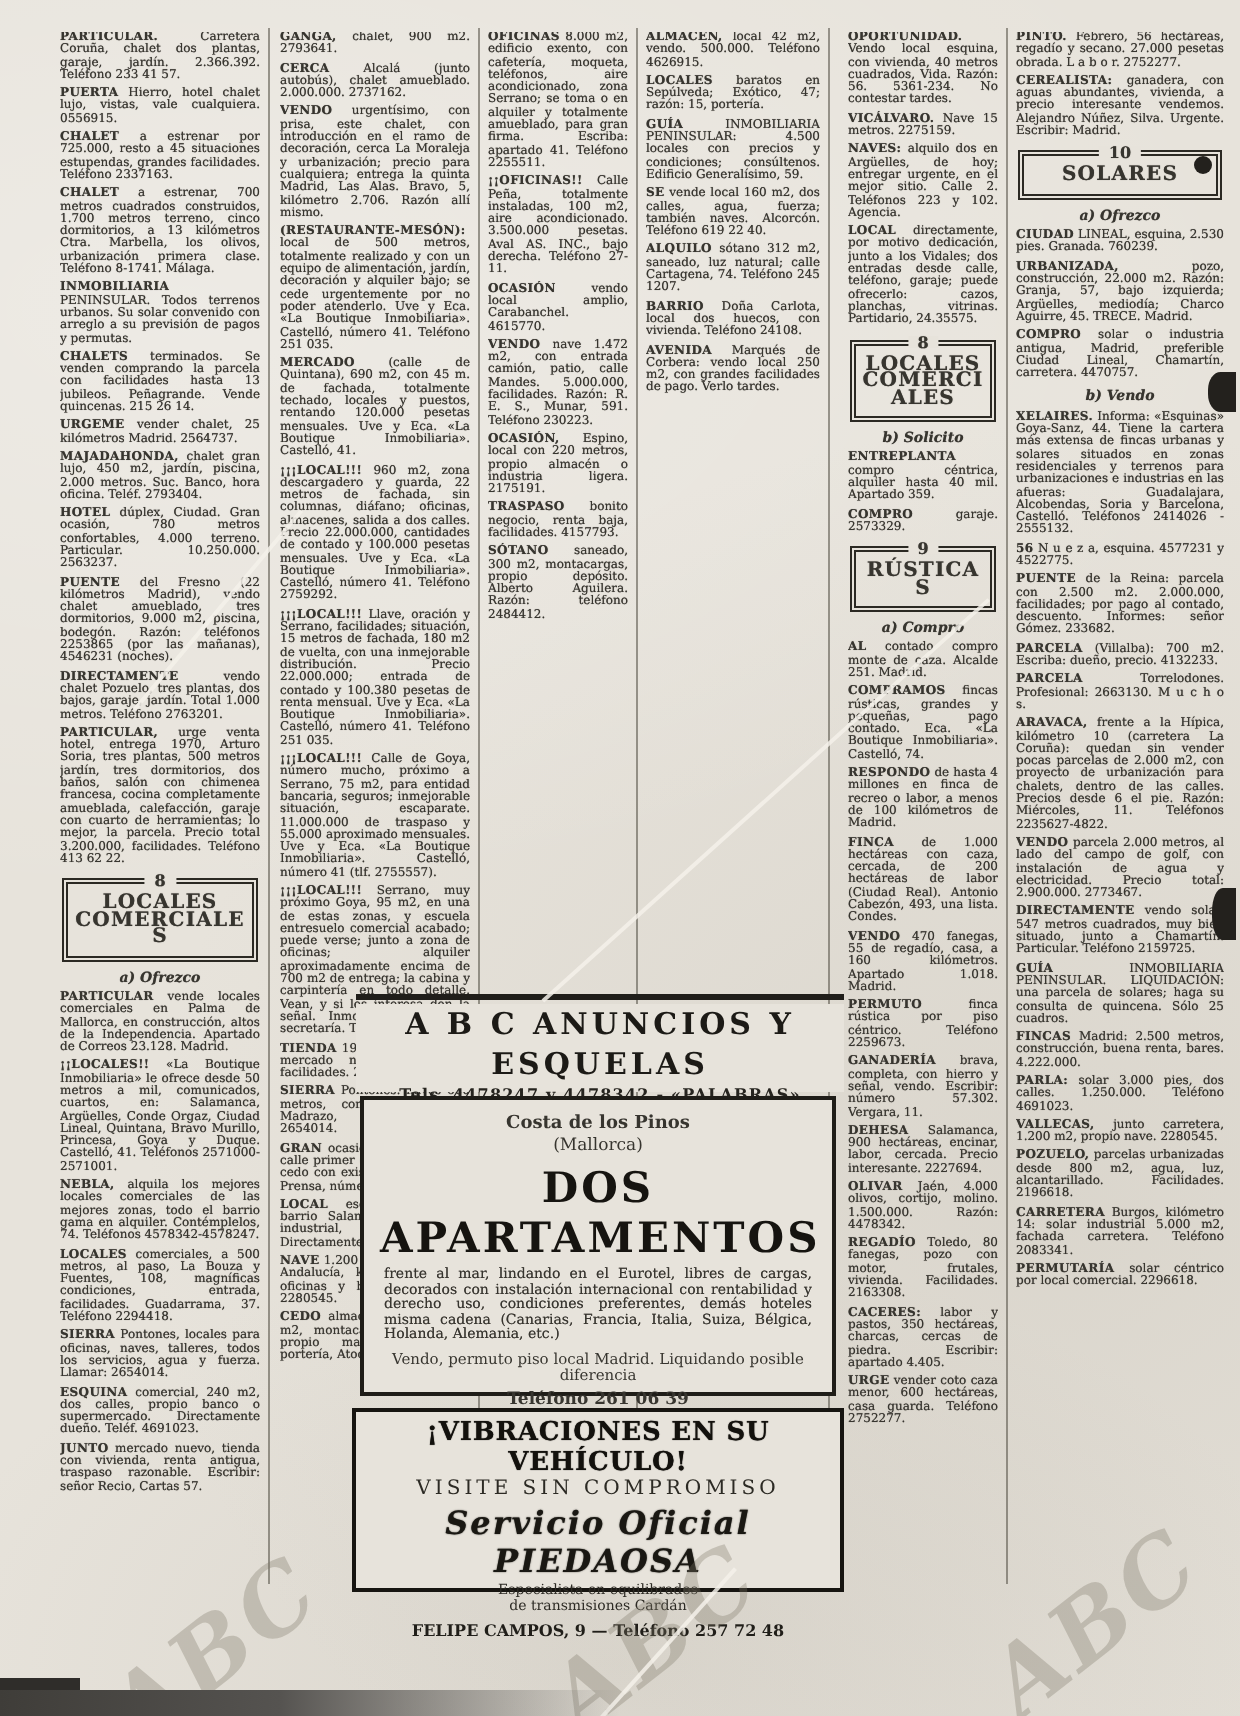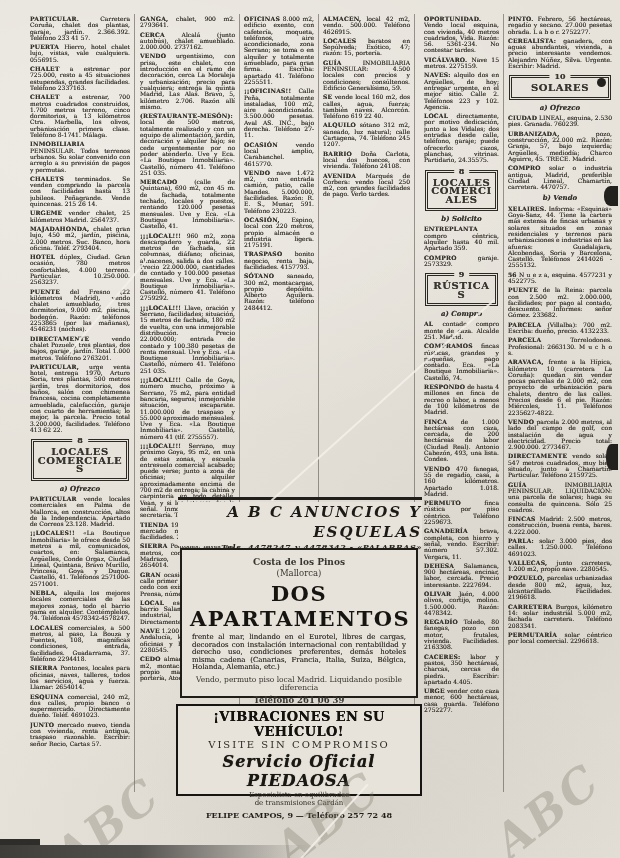--- a/index.html
+++ b/index.html
@@ -27,21 +27,21 @@
   .secnum{position:absolute; top:-5px; left:50%; transform:translateX(-50%);
           background:#e7e3db; padding:0 5px; font-weight:bold; font-size:8px;}
   .sectitle{font-weight:bold; font-size:10px; letter-spacing:.6px; line-height:8.5px;}
   .divider{position:absolute; top:14px; height:778px; width:1px;
            background:rgba(80,76,66,.55); z-index:1;}
   
   .adsurface{background:#e7e3db;}
   #abc-rule{position:absolute; left:178px; top:497px; width:244px; height:3px;
             background:#201e1a; z-index:2;}
   #abc-head{position:absolute; left:178px; top:502px; width:244px; height:44px;
-            z-index:2; text-align:right;font-style:italic;}
+            z-index:2; text-align:center;}
   #abc-head .t1{font-weight:bold; font-size:15px; letter-spacing:2px;
                 line-height:20px; color:#1c1a16;}
   #abc-head .t2{font-weight:bold; font-size:8px; letter-spacing:.6px; color:#26241f;}
   #eurotel{position:absolute; left:180px; top:548px; width:238px; height:150px;
            border:2px solid #1f1d18; z-index:2; text-align:center; padding:4px 8px;
            box-sizing:border-box;}
   #eurotel .namebox{display:inline-block; border:1px solid #1f1d18; padding:2px 9px;
            font-weight:bold; font-size:10.5px; letter-spacing:1.2px; color:#1c1a16;}
   #eurotel .l1{font-size:9px; font-weight:bold; margin-top:3px;}
   #eurotel .l2{font-size:8.5px; margin-top:1px;}

